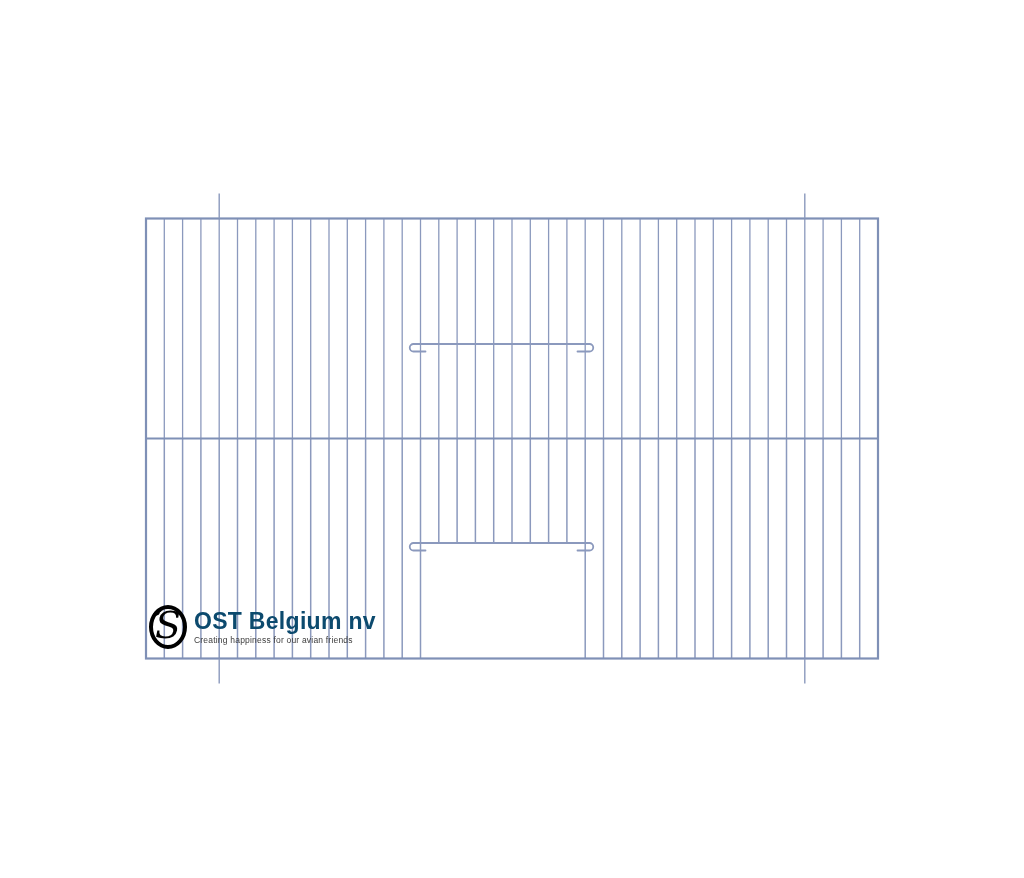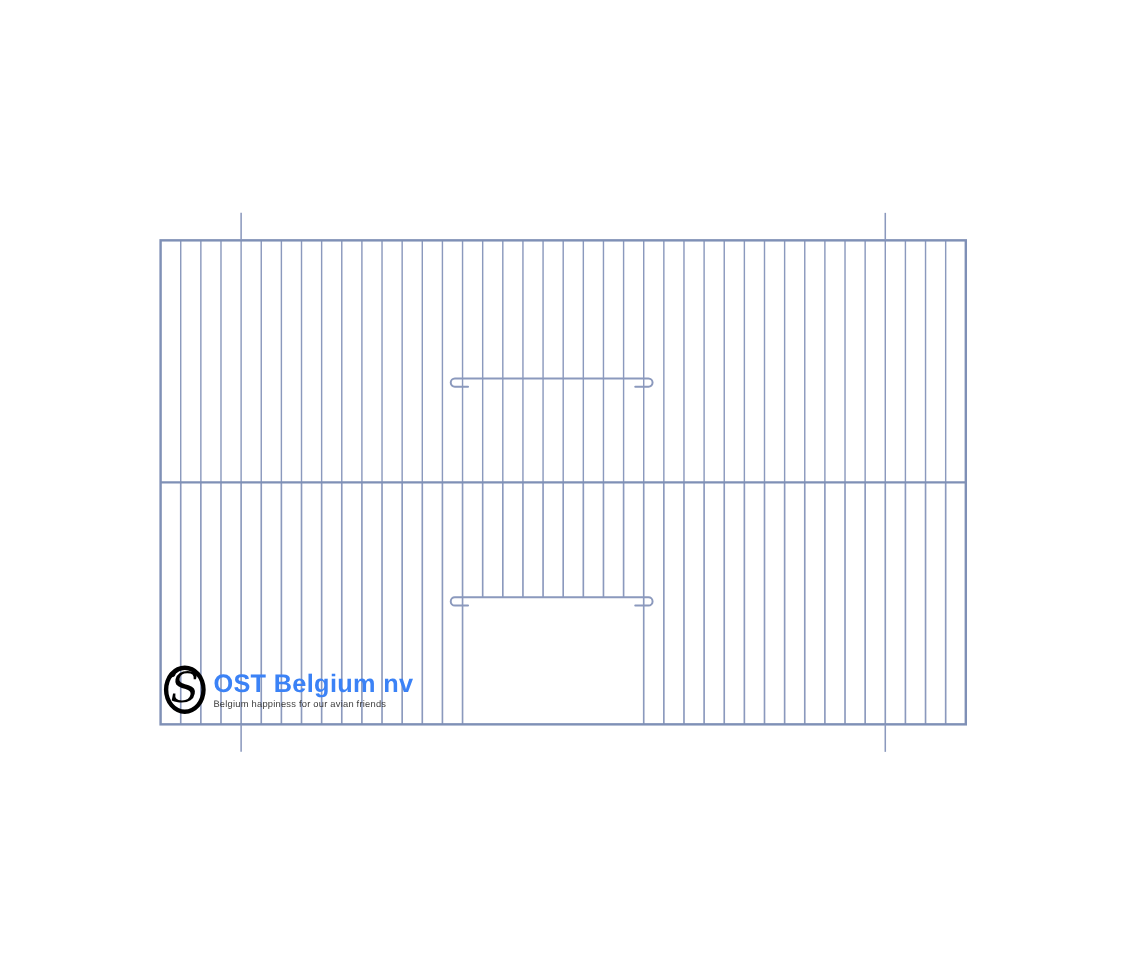--- a/index.html
+++ b/index.html
@@ -38,21 +38,21 @@
   }
   .logo-bird{
     position:absolute;
     left:8px;bottom:3px;
     width:11px;height:8px;
   }
   .logo-text{display:flex;flex-direction:column;}
   .logo-title{
     font-size:23px;
     font-weight:700;
-    color:#3b82f6;
+    color:#0c4a6e;
     letter-spacing:0.3px;
     line-height:1.05;
   }
   .logo-tagline{
     font-size:8.5px;
     color:#3c3c3c;
     margin-top:2px;
     letter-spacing:0.2px;
   }
 </style>
@@ -152,17 +152,17 @@
 
   <div class="logo">
     <div class="logo-mark">
       <span class="logo-s">S</span>
       <svg class="logo-bird" viewBox="0 0 11 8">
         <path d="M0,5.5 C1,2.5 3.5,1.5 5.5,2.6 L10.5,0.6 6.8,3.6 C6.6,5.8 4.2,7.4 1.2,6.4 Z" fill="#000"></path>
       </svg>
     </div>
     <div class="logo-text">
       <div class="logo-title">OST Belgium nv</div>
-      <div class="logo-tagline">Belgium happiness for our avian friends</div>
+      <div class="logo-tagline">Creating happiness for our avian friends</div>
     </div>
   </div>
 
 </div>
 
 </body></html>

